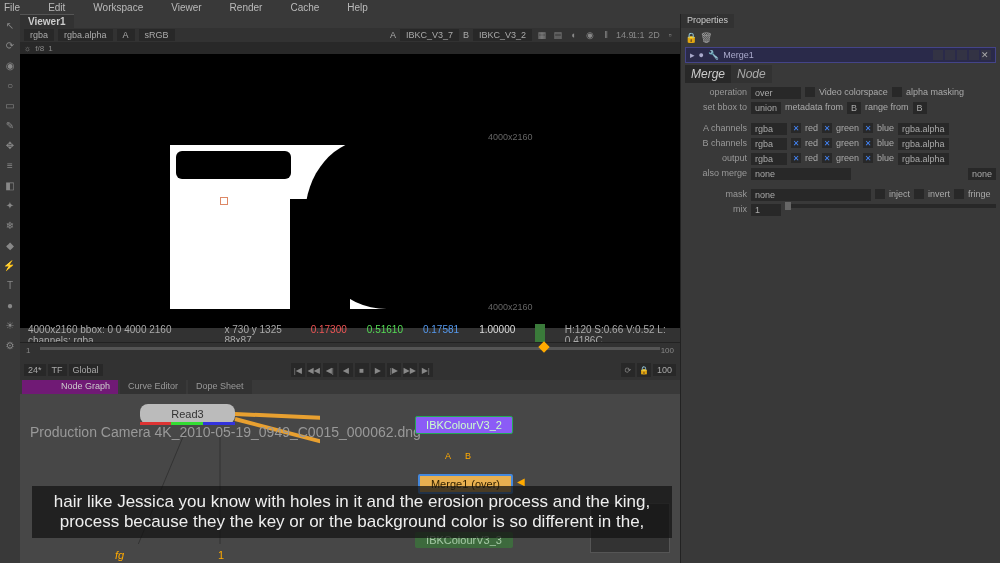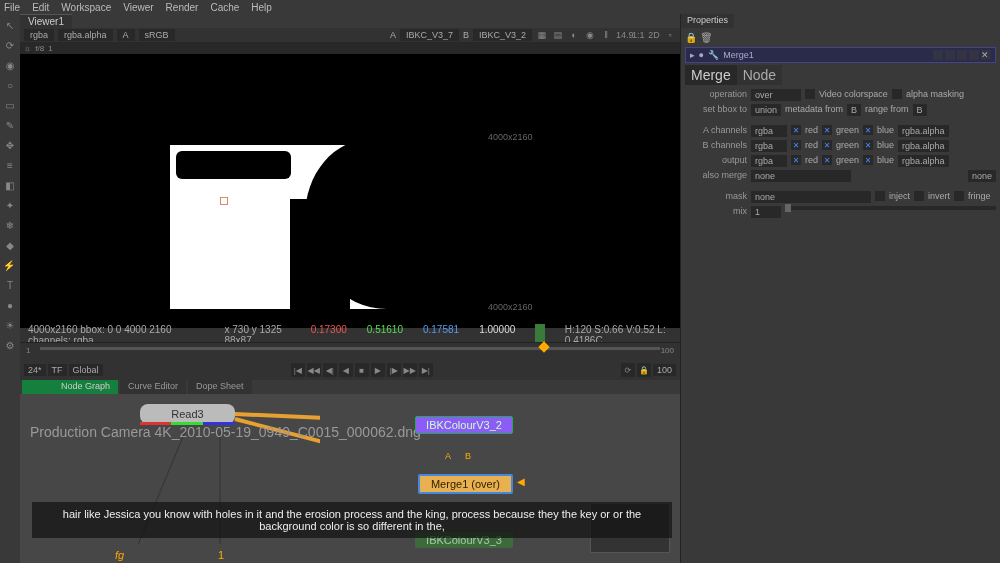--- a/index.html
+++ b/index.html
@@ -1,73 +1,73 @@
 <!DOCTYPE html>
 <html><head>
 <meta charset="utf-8">
 <style>
 * { margin:0; padding:0; box-sizing:border-box; font-family:"Segoe UI",Arial,sans-serif; }
 body { background:#393939; color:#aaa; font-size:10px; width:1000px; height:563px; overflow:hidden; position:relative; }
-.menubar { height:14px; background:#393939; display:flex; align-items:center; padding:0 4px; gap:12px; font-size:10px; color:#bbb; }
+.menubar { height:14px; background:#393939; display:flex; align-items:center; padding:0 4px; gap:28px; font-size:10px; color:#bbb; }
 .menubar span { cursor:default; }
 .left-rail { position:absolute; left:0; top:14px; width:20px; height:540px; background:#393939; display:flex; flex-direction:column; align-items:center; gap:6px; padding-top:4px; }
 .left-rail .ic { width:14px; height:14px; color:#888; display:flex; align-items:center; justify-content:center; }
 .tab-strip { position:absolute; left:20px; top:14px; height:14px; display:flex; gap:2px; }
-.tab { background:#323232; padding:1px 8px; font-size:10px; color:#ccc; border-top:1px solid #555; }
+.tab { background:#323232; padding:1px 8px; font-size:10px; color:#ccc; border-top:1px solid #555;font-weight:bold; }
 .viewer-bar { position:absolute; left:20px; top:28px; right:320px; height:14px; background:#323232; display:flex; align-items:center; gap:4px; padding:0 4px; font-size:9px; }
 .vb-sel { background:#282828; padding:1px 6px; color:#aaa; }
 .vb-icons { margin-left:auto; display:flex; gap:4px; color:#888; }
 .vb-icons span { width:12px; text-align:center; }
 .viewer { position:absolute; left:20px; top:42px; right:320px; height:298px; background:#000; }
 .viewer-img { position:absolute; left:150px; top:85px; width:315px; height:170px; background:#fff; }
 .sil { position:absolute; background:#000; }
 .dim-label { position:absolute; color:#666; font-size:9px; }
 .marker { position:absolute; width:8px; height:8px; border:1px solid #d86; }
 .status-bar { position:absolute; left:20px; top:328px; right:320px; height:14px; background:#323232; display:flex; align-items:center; padding:0 8px; font-size:10px; color:#aaa; gap:8px; }
 .sb-r { margin-left:auto; display:flex; gap:20px; }
 .timeline { position:absolute; left:20px; top:342px; right:320px; height:18px; background:#323232; border-top:1px solid #222; }
 .tl-track { position:absolute; left:20px; right:20px; top:4px; height:3px; background:#555; }
 .tl-num { position:absolute; color:#888; font-size:8px; }
 .tl-play { position:absolute; top:0; width:8px; height:8px; background:#fa0; transform:rotate(45deg); }
 .play-bar { position:absolute; left:20px; top:360px; right:320px; height:20px; background:#323232; display:flex; align-items:center; gap:2px; padding:0 4px; }
 .pb-fld { background:#282828; padding:1px 4px; font-size:9px; color:#aaa; }
 .pb-btn { width:14px; height:14px; background:#282828; color:#888; display:flex; align-items:center; justify-content:center; font-size:8px; }
 .ng-tabs { position:absolute; left:20px; top:380px; right:320px; height:14px; background:#393939; display:flex; gap:2px; padding-left:2px; }
 .ng-tab { background:#323232; padding:1px 8px; font-size:9px; color:#999; }
-.ng-tab.active { background:#15803d; color:#ccc;padding-left:39px; }
+.ng-tab.active { background:#701a75; color:#ccc;padding-left:39px; }
 .node-graph { position:absolute; left:20px; top:394px; right:320px; bottom:0; background:#474747; overflow:hidden; }
 .node { position:absolute; padding:2px 8px; font-size:11px; border-radius:2px; text-align:center; }
 .n-read { background:#bbb; color:#333; left:120px; top:10px; width:95px; padding:4px 0;border-radius:8px; }
 .n-read .bar { height:3px; background:linear-gradient(90deg,#d33 33%,#3d3 33% 66%,#33d 66%); position:absolute; bottom:-1px; left:0; right:0; }
 .n-ibk { background:#8b5cf6; color:#cfc; border:1px solid #2a5; left:395px; top:22px; width:98px; }
 .n-merge { background:#e8b050; color:#332200; border:2px solid #48d; left:398px; top:80px; width:95px; font-weight:500; }
 .n-ibk2 { background:#3a7a3a; color:#cfc; left:395px; top:138px; width:98px; opacity:0.7; }
 .fn-label { position:absolute; color:#999; font-size:14px; }
 .inp-lbl { position:absolute; color:#fa0; font-size:9px; }
 svg.wires { position:absolute; inset:0; pointer-events:none; }
 .mini { position:absolute; right:10px; bottom:10px; width:80px; height:50px; background:#333; border:1px solid #555; }
 .prop-panel { position:absolute; right:0; top:14px; width:320px; bottom:0; background:#393939; border-left:1px solid #222; }
 .prop-tab { height:14px; background:#323232; padding:1px 6px; font-size:9px; color:#ccc; display:inline-block; }
 .prop-body { padding:4px; }
 .prop-hdr { background:#2a2a4a; border:1px solid #448; padding:2px 4px; font-size:9px; color:#aac; display:flex; align-items:center; gap:4px; margin-bottom:2px; }
 .prop-hdr .ri { margin-left:auto; display:flex; gap:2px; }
 .prop-hdr .ri span { width:10px; height:10px; background:#334; }
-.sub-tabs { display:flex; gap:0; font-size:14px; margin-bottom:4px; }
+.sub-tabs { display:flex; gap:0; font-size:12px; margin-bottom:4px;font-style:italic; }
 .sub-tab { padding:2px 6px; background:#323232; color:#aaa; }
 .sub-tab.a { background:#282828; color:#ccc; }
 .prop-row { display:flex; gap:4px; font-size:9px; margin-bottom:3px; }
 .prop-lbl { width:62px; text-align:right; color:#999; }
 .prop-sel { background:#282828; padding:1px 4px; color:#aaa; flex:0 0 auto; }
 .prop-chk { width:10px; height:10px; background:#282828; display:inline-flex; align-items:center; justify-content:center; color:#48f; font-size:8px; }
 .ch-row .prop-sel { min-width:36px; }
 .slider { flex:1; height:4px; background:#282828; position:relative; }
 .slider .h { position:absolute; left:0; top:-2px; width:6px; height:8px; background:#666; }
 .subtitle { position:absolute; left:32px; bottom:25px; width:640px; background:rgba(20,20,20,0.75); padding:6px 10px; text-align:center; }
 .subtitle .cn { color:#eee; font-size:12px; margin-bottom:2px; }
-.subtitle .en { color:#eee; font-size:11px; font-weight:500; }
+.subtitle .en { color:#eee; font-size:17px; font-weight:500; }
 </style>
 </head>
 <body>
 
 <div class="menubar">
   <span>File</span>
   <span>Edit</span>
   <span>Workspace</span>
   <span>Viewer</span>
   <span>Render</span>

